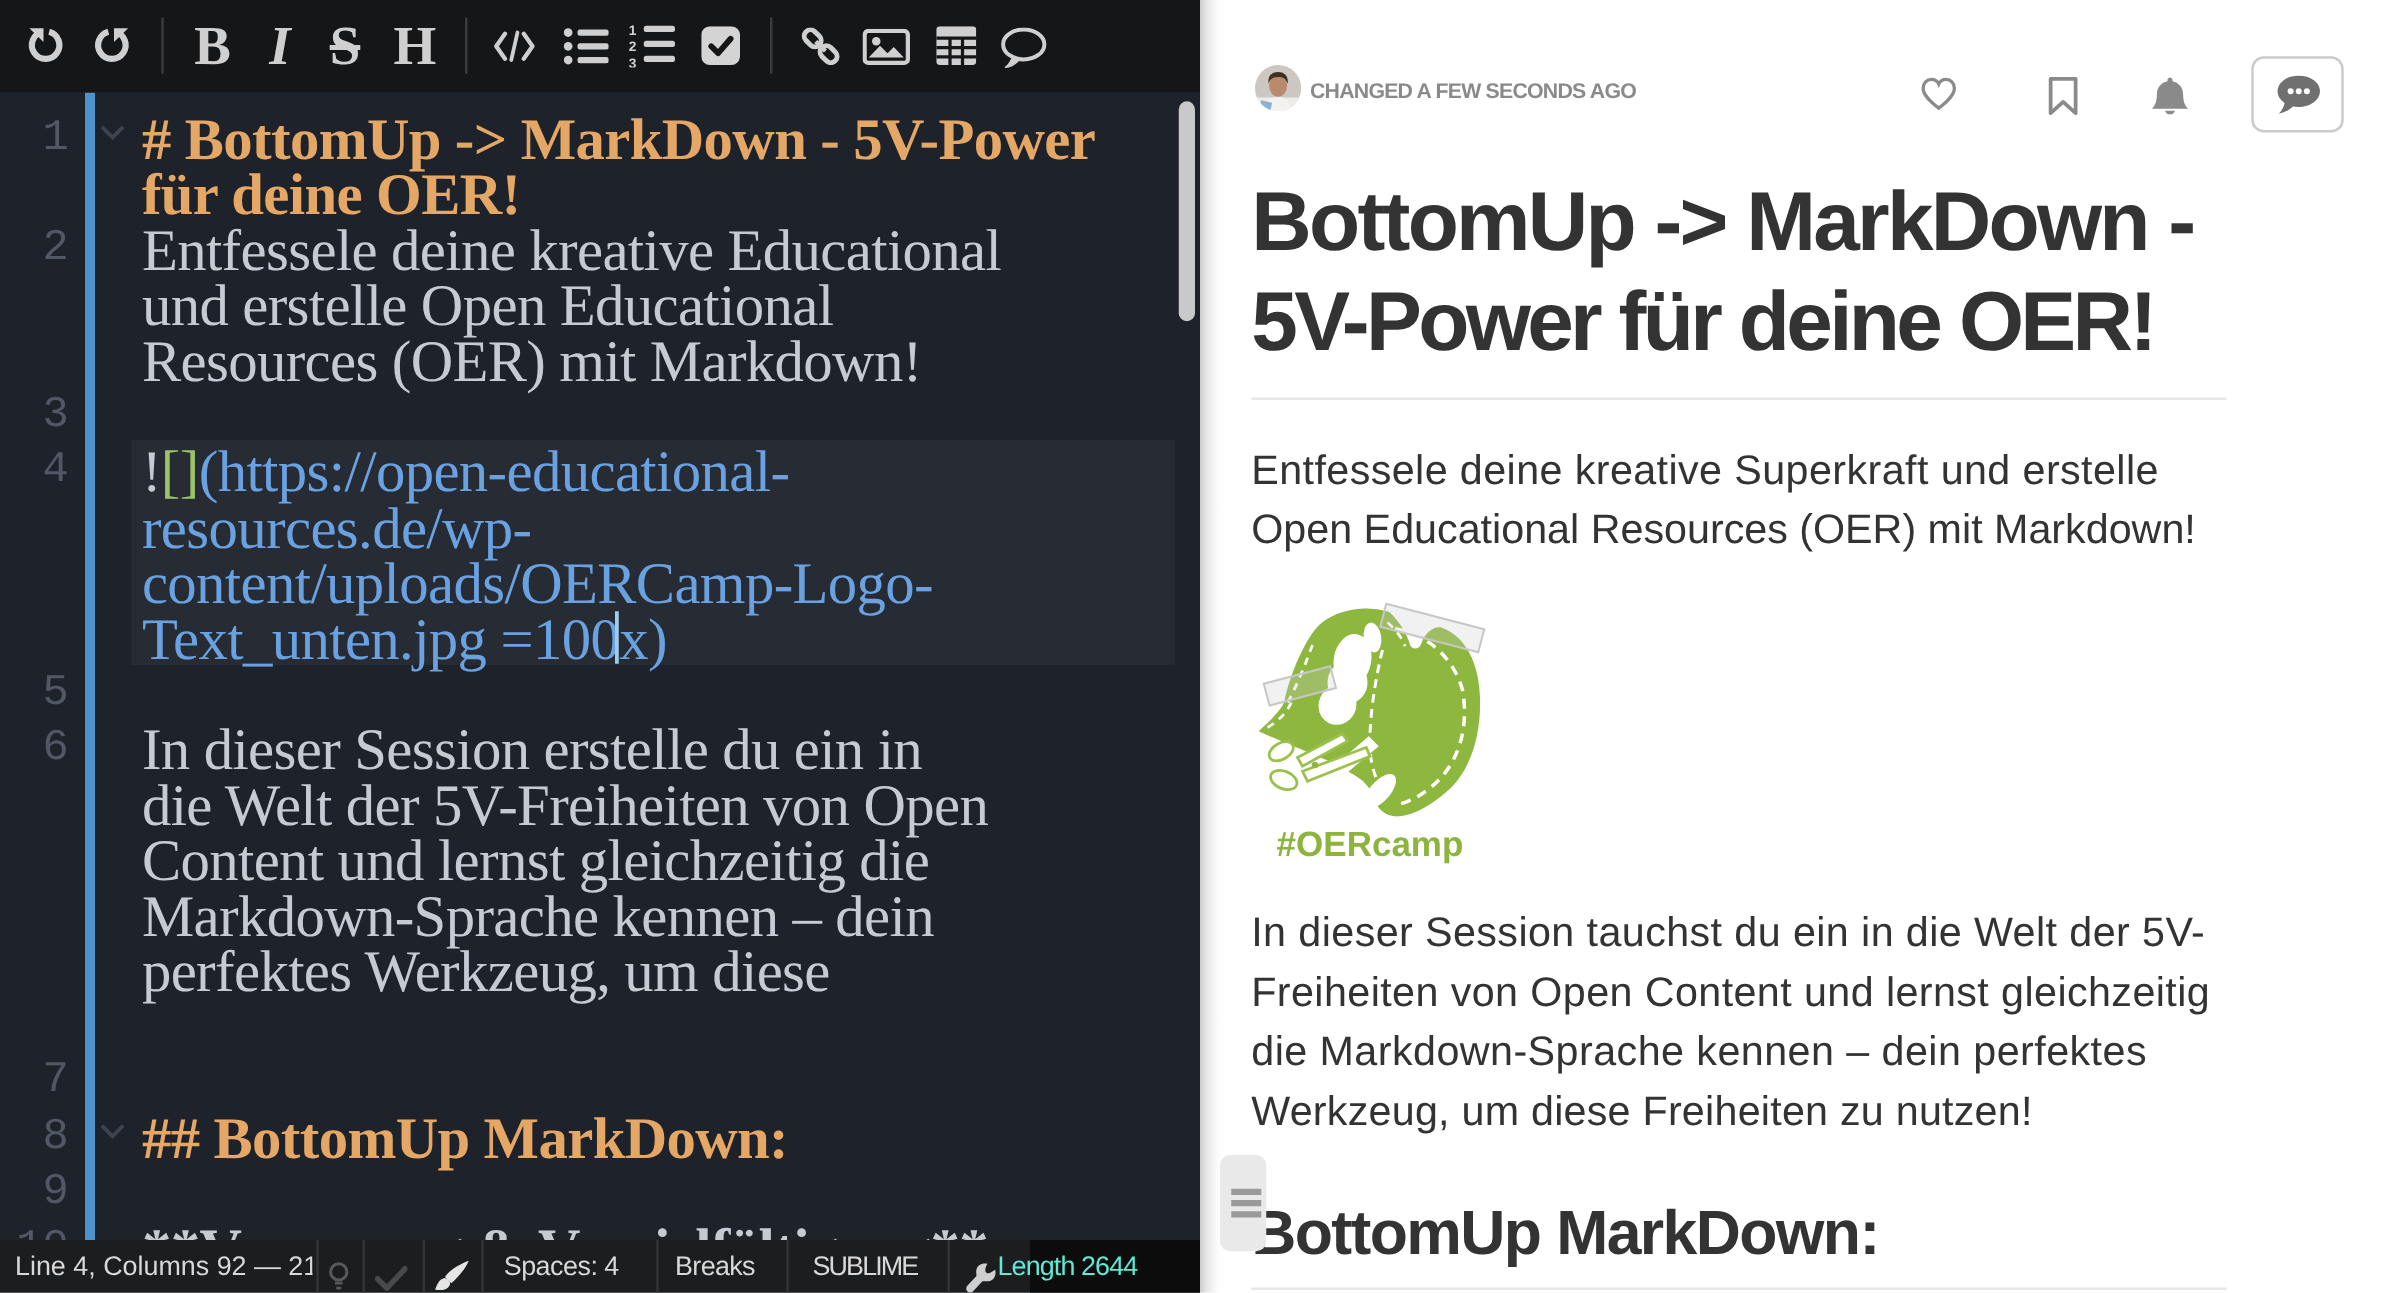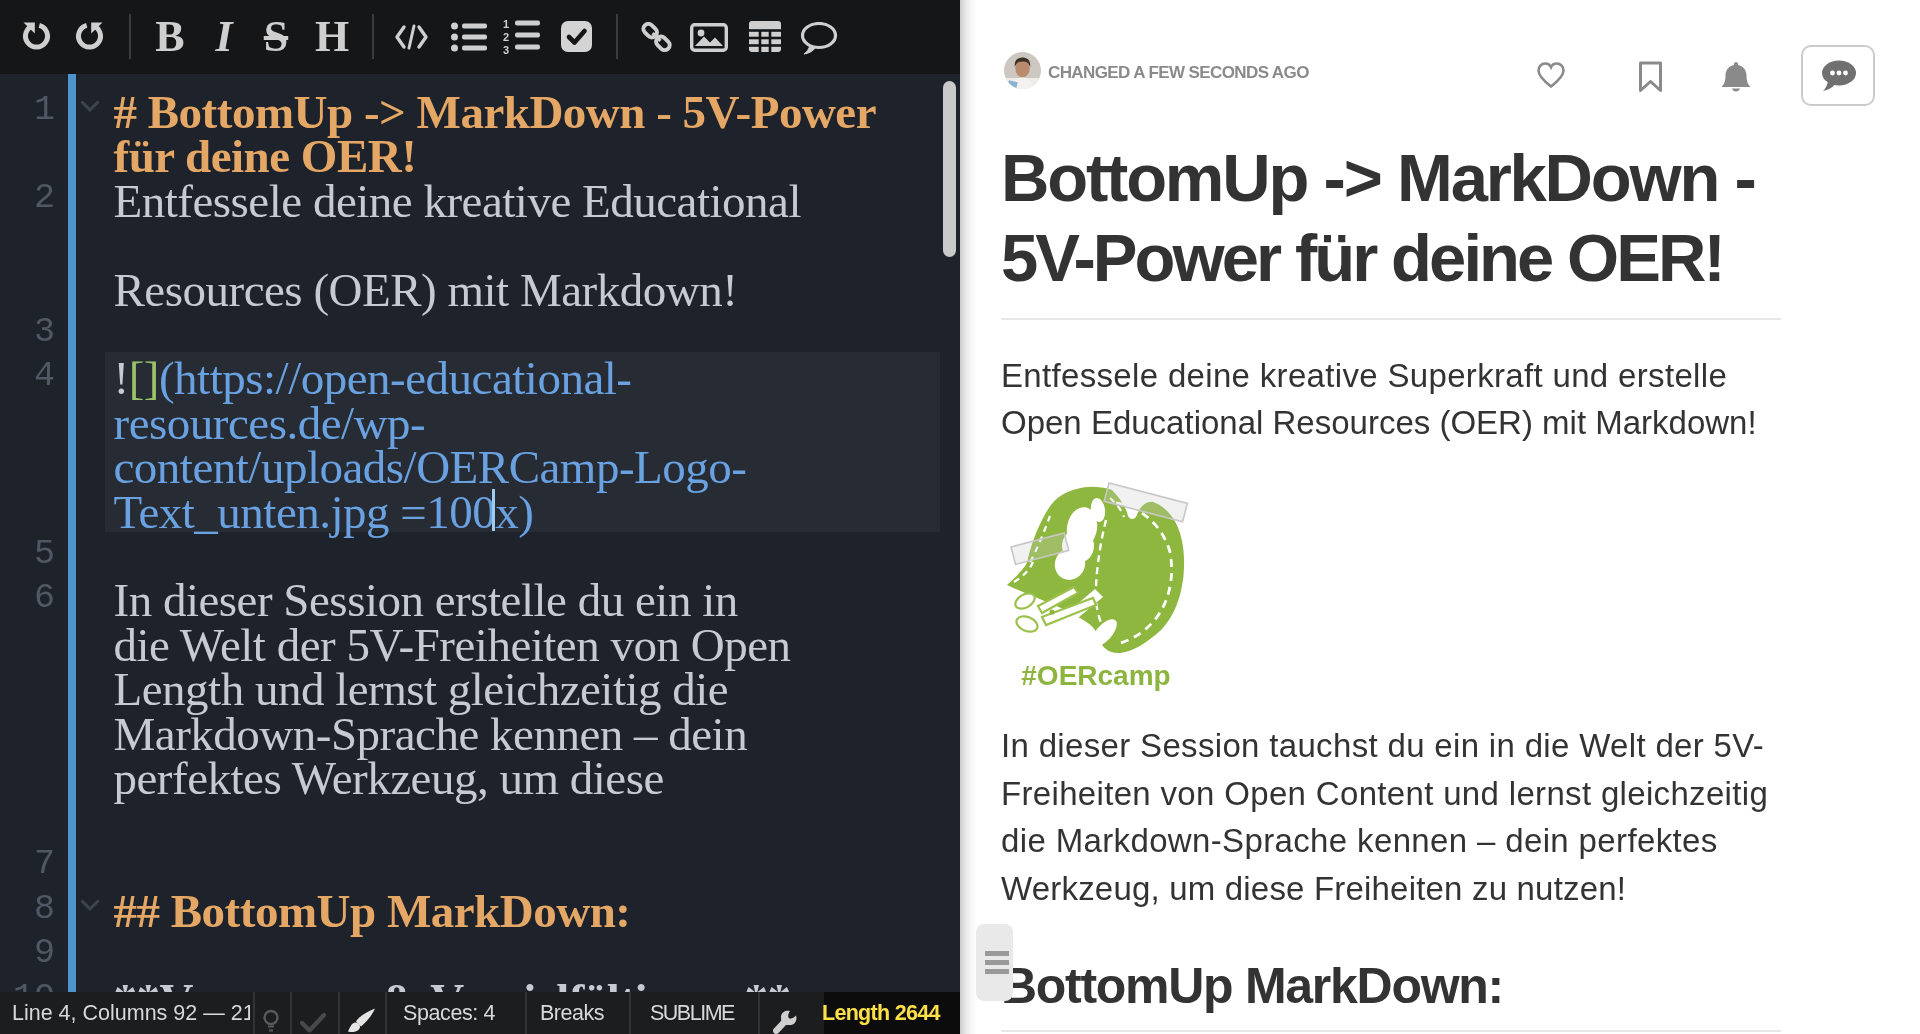--- a/index.html
+++ b/index.html
@@ -116,28 +116,29 @@
   <div class="ln" style="top:280.0px">4</div>
   <div class="ln" style="top:457.6px">5</div>
   <div class="ln" style="top:502.0px">6</div>
   <div class="ln" style="top:768.4px">7</div>
   <div class="ln" style="top:812.8px">8</div>
   <div class="ln" style="top:857.2px">9</div>
   <div class="ln" style="top:901.6px">10</div>
   <div class="row orange" style="top:16.0px"># BottomUp -&gt; MarkDown - 5V-Power</div>
   <div class="row orange" style="top:60.4px">für deine OER!</div>
   <div class="row" style="top:104.8px">Entfessele deine kreative Educational</div>
+  <div class="row" style="top:149.2px">und erstelle Open Educational</div>
   <div class="row" style="top:193.6px">Resources (OER) mit Markdown!</div>
   <div class="row" style="top:282.4px"><span>!</span><span class="green">[]</span><span class="blue">(https://open-educational-</span></div>
   <div class="row blue" style="top:326.8px">resources.de/wp-</div>
   <div class="row blue" style="top:371.2px">content/uploads/OERCamp-Logo-</div>
   <div class="row blue" style="top:415.6px">Text_unten.jpg =100x)</div>
   <div class="row" style="top:504.4px">In dieser Session erstelle du ein in</div>
   <div class="row" style="top:548.8px">die Welt der 5V-Freiheiten von Open</div>
-  <div class="row" style="top:593.2px">Length und lernst gleichzeitig die</div>
+  <div class="row" style="top:593.2px">Content und lernst gleichzeitig die</div>
   <div class="row" style="top:637.6px">Markdown-Sprache kennen – dein</div>
   <div class="row" style="top:682.0px">perfektes Werkzeug, um diese</div>
   <div class="row orange" style="top:815.2px">## BottomUp MarkDown:</div>
   <div class="row" style="top:904.0px;font-weight:700">**Vorsprung &amp; Vervielfältigung**:</div>
   <div id="cursor"></div>
 </div>
 <div id="statusbar">
   <div class="seg" style="left:12px;width:238px;overflow:hidden">Line 4, Columns 92 — 2112</div>
   <div class="sdiv" style="left:253px"></div>
   <svg class="seg" style="left:262px;top:9px" width="18" height="25" viewBox="0 0 18 25">
@@ -157,21 +158,21 @@
   <div class="seg" style="left:403px;letter-spacing:-0.4px">Spaces: 4</div>
   <div class="sdiv" style="left:525px"></div>
   <div class="seg" style="left:540px;letter-spacing:-0.5px">Breaks</div>
   <div class="sdiv" style="left:629px"></div>
   <div class="seg" style="left:650px;letter-spacing:-1.5px">SUBLIME</div>
   <div class="sdiv" style="left:758px"></div>
   <div class="seg" style="left:824px;width:136px;height:42px;background:#0c0c0d"></div>
   <svg class="seg" style="left:772px;top:9px" width="26" height="25" viewBox="0 0 26 25">
     <path d="M24 6 C24 6 20 10 17.5 9 C15.5 8 16 4.5 18 1.5 C14 0.5 9.5 2.5 9 7 C8.8 9 9.5 10.5 9 11.5 L1.5 19.5 C0.5 21 1 23 2.5 24 C4 25 5.5 24.5 6.5 23.5 L14 15.5 C15 15.2 17 15.8 19 15.5 C23 15 25.5 10.5 24 6 Z" fill="#cfcfcf"></path>
   </svg>
-  <div class="seg" style="left:822px;font-weight:700;color:#fde047;letter-spacing:-0.7px">Length 2644</div>
+  <div class="seg" style="left:798px;font-weight:400;color:#5eead4;letter-spacing:-0.7px">Length 2644</div>
 </div>
 </div>
 <div id="divider"></div>
 <div id="preview"></div>
   <svg class="abs" style="left:1004px;top:52px" width="37" height="37" viewBox="0 0 37 37">
     <defs>
       <clipPath id="avc">
         <circle cx="18.5" cy="18.5" r="18.5"></circle>
       </clipPath>
     </defs>

